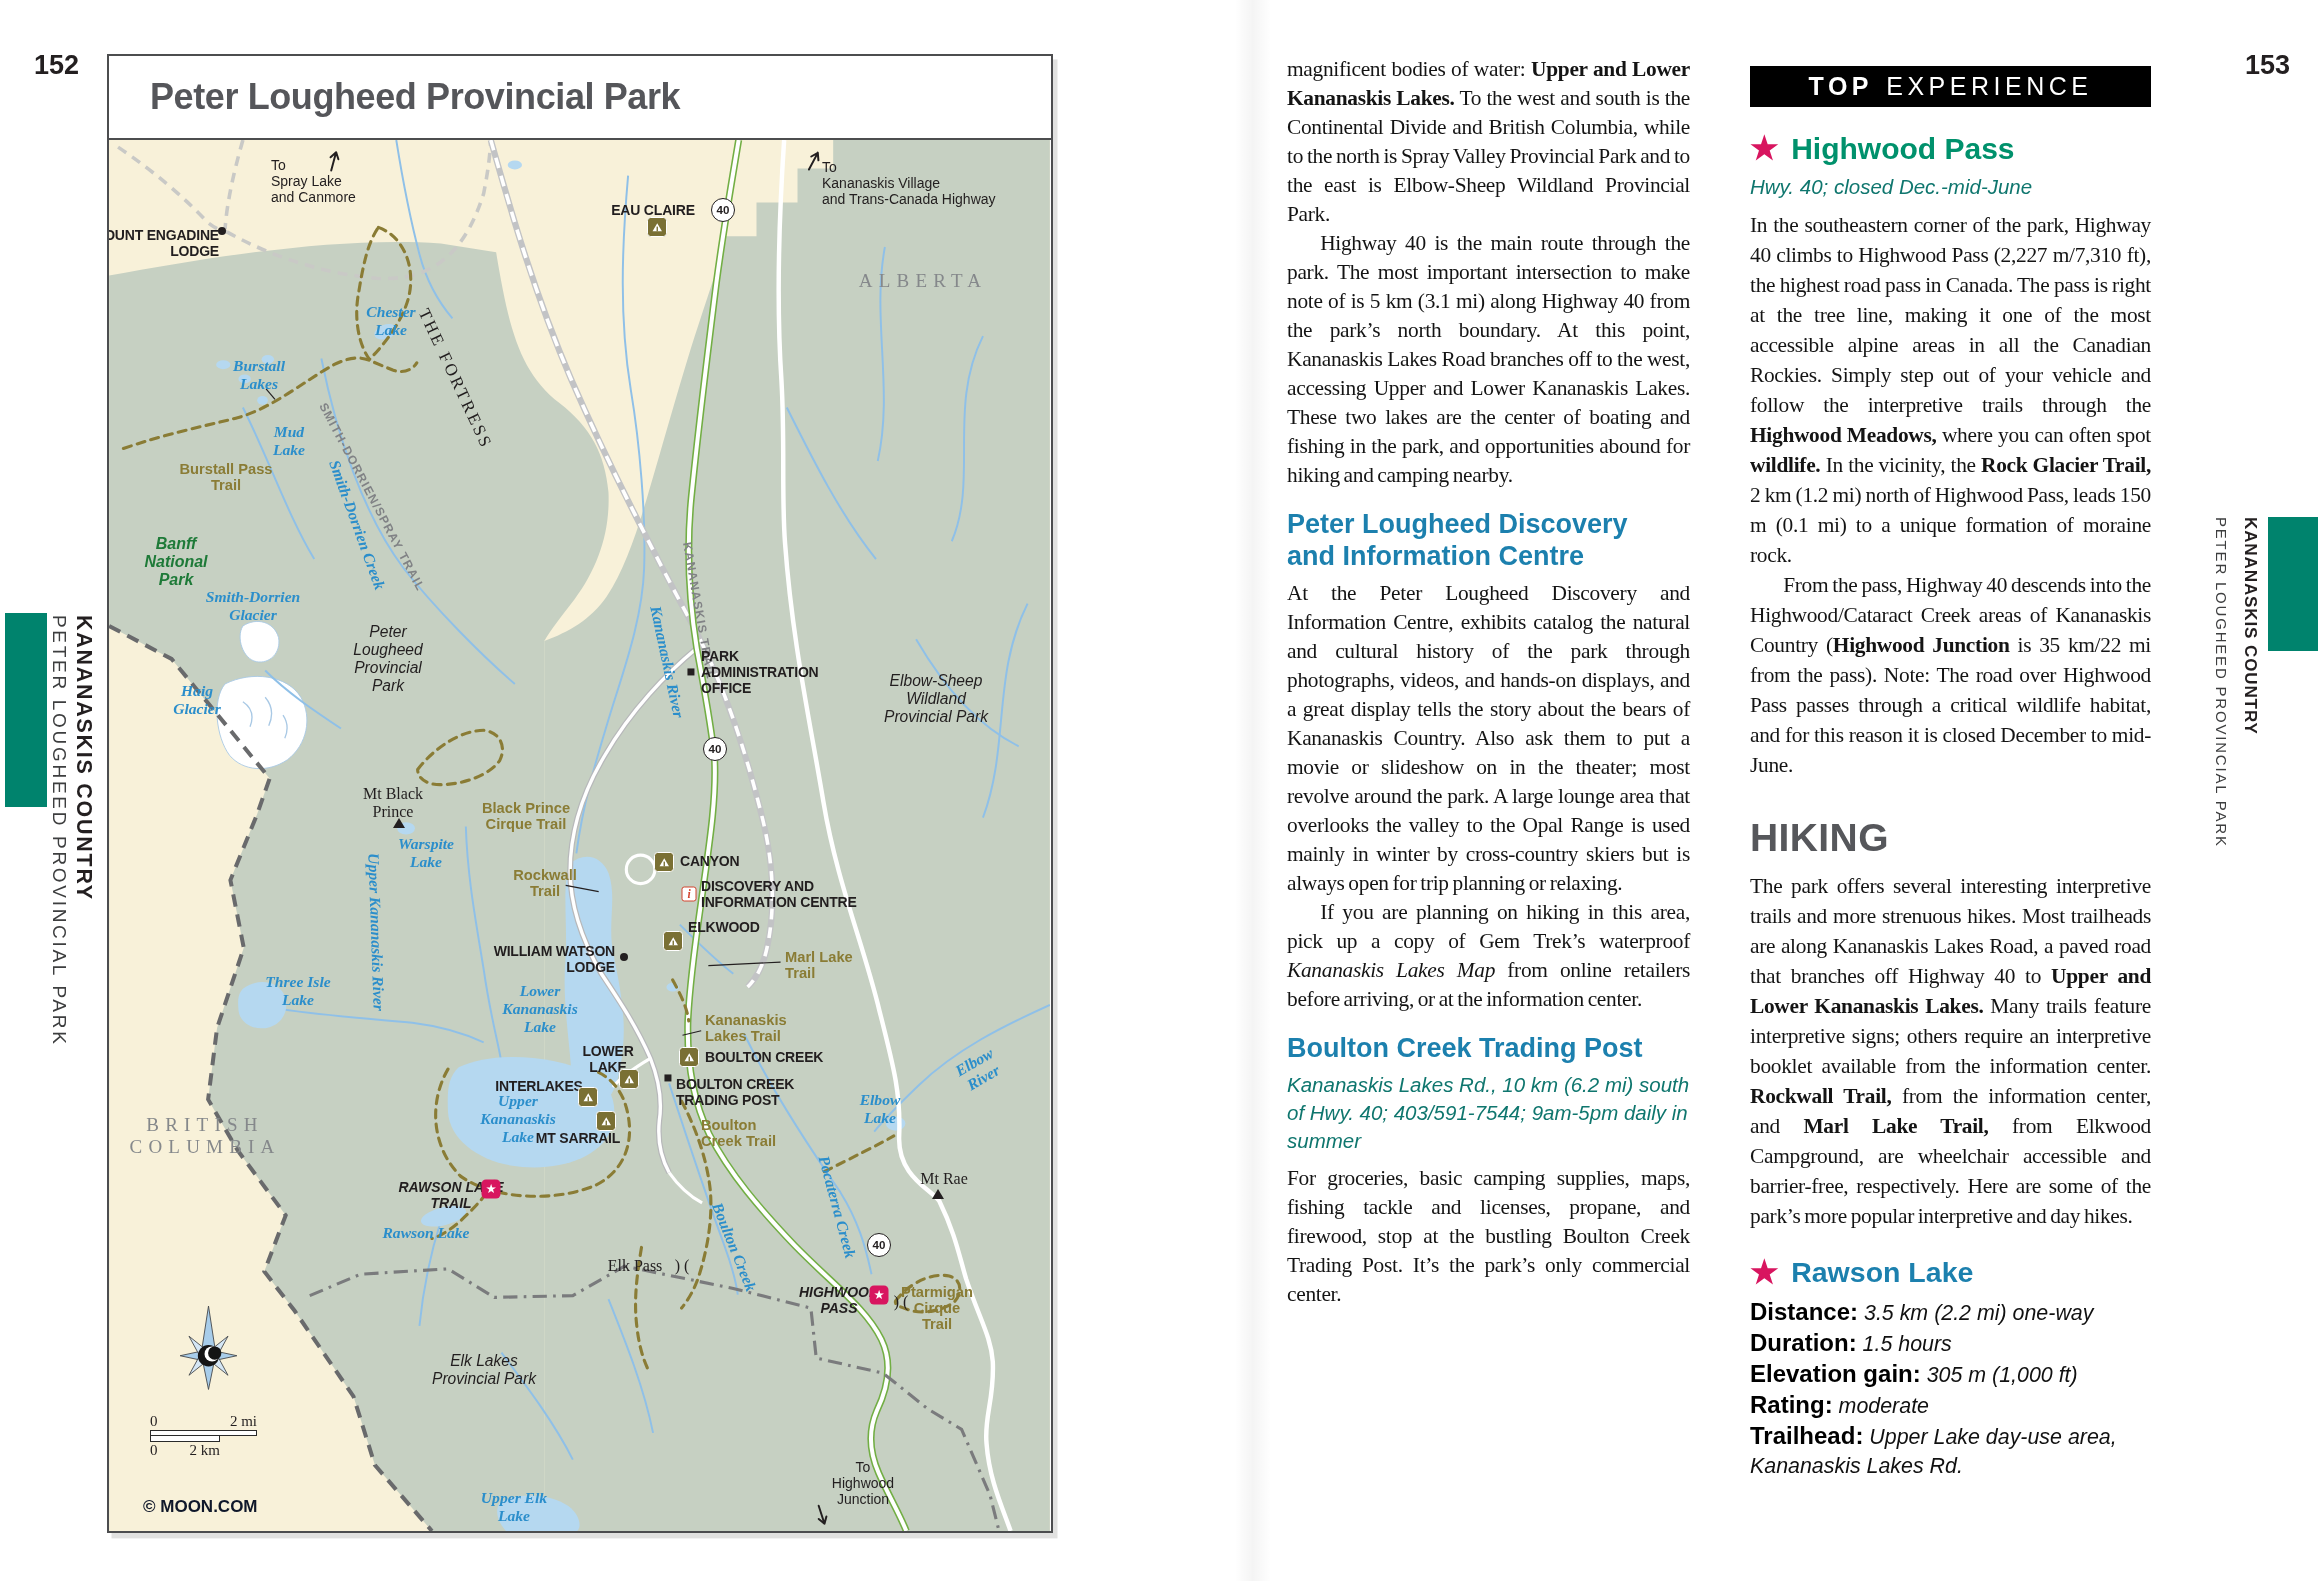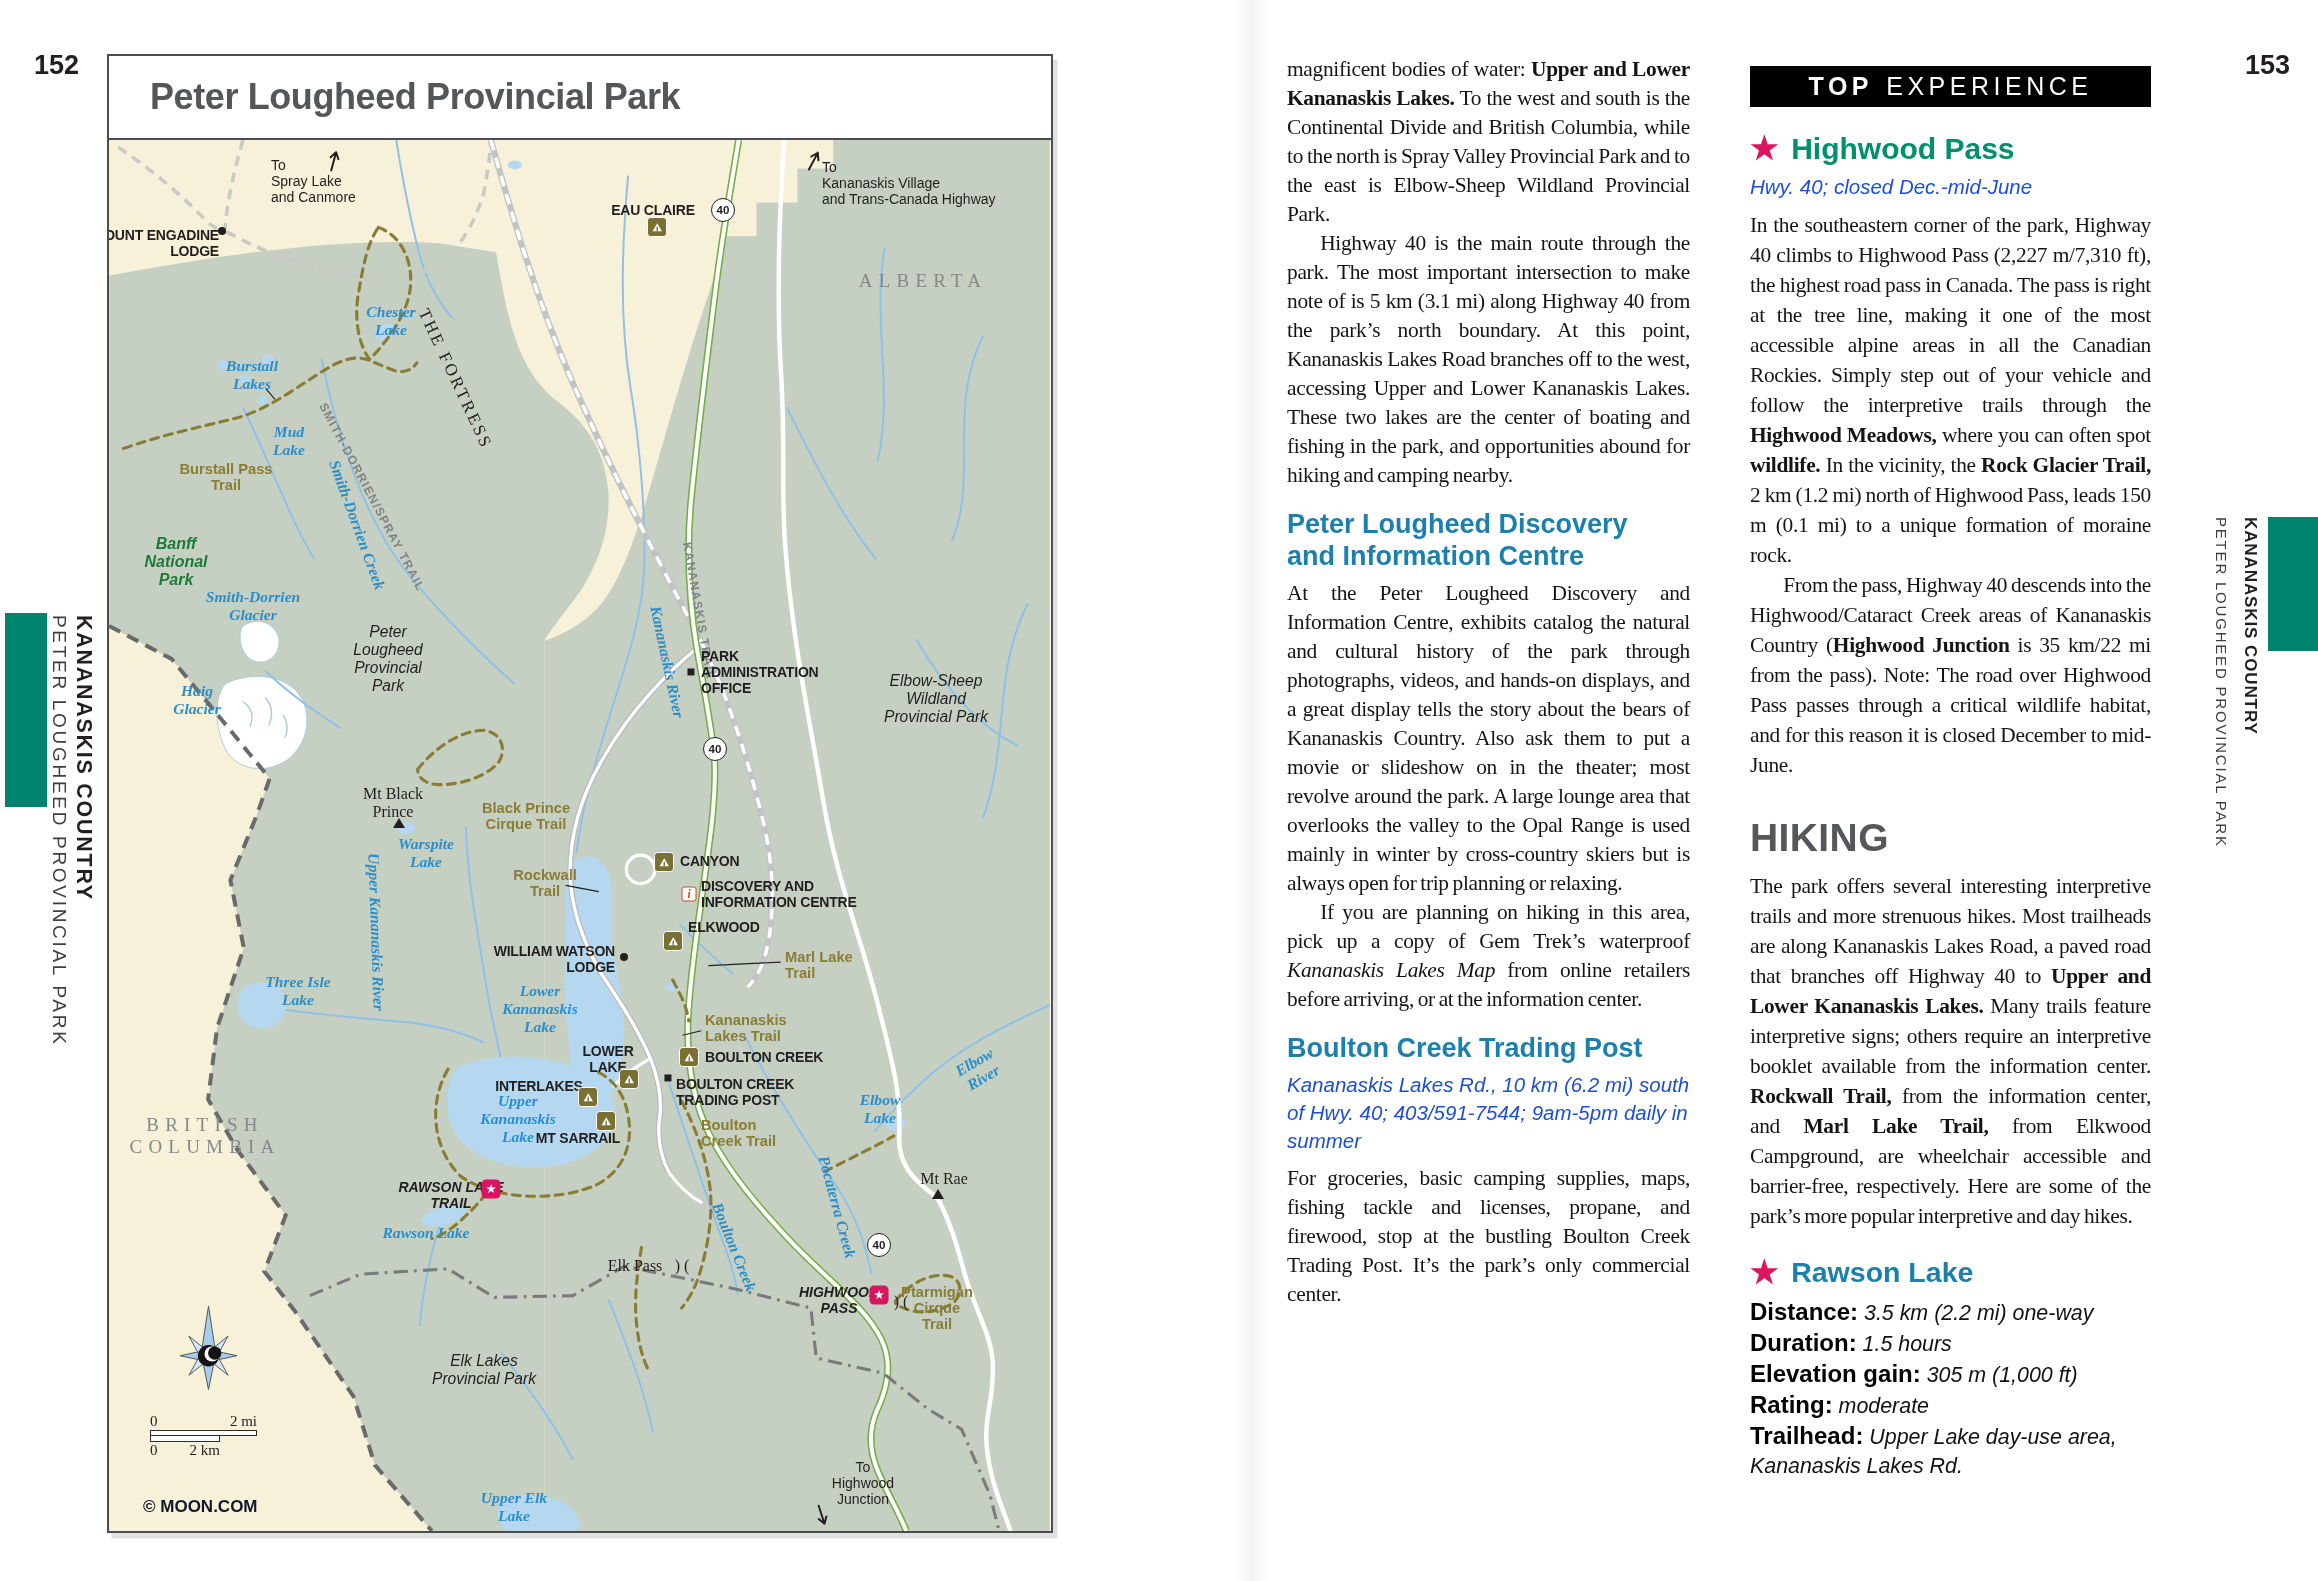--- a/index.html
+++ b/index.html
@@ -75,21 +75,21 @@
     letter-spacing:-0.3px;word-spacing:-1.3px;color:#141414;hyphens:auto;}
   #col1{left:1287px;top:55px;width:403px;}
   #col2{left:1750px;top:52px;width:401px;font-size:21.4px;line-height:30px;}
   .p-body{margin:0;}
   .p-body.ind{text-indent:1.55em;}
   .h-blue{font:bold 27px/32px "Liberation Sans",sans-serif;color:#1c80ae;text-align:left;
     margin:18px 0 7.1px;letter-spacing:0;word-spacing:0;}
   .h-gray{font:bold 39px/43px "Liberation Sans",sans-serif;color:#56575b;text-align:left;
     margin:0 0 12.5px;letter-spacing:0.4px;word-spacing:0;}
   .h-gray.spaced{margin-top:36px;}
-  .detail{font:italic 20.5px/28px "Liberation Sans",sans-serif;color:#1d4ed8;text-align:left;
+  .detail{font:italic 20.5px/28px "Liberation Sans",sans-serif;color:#0f766e;text-align:left;
     margin:0 0 9px;letter-spacing:0;word-spacing:0;}
   .banner{height:41px;background:#000000;color:#fff;text-align:center;
     font:25px/41px "Liberation Sans",sans-serif;letter-spacing:4.5px;margin:14.3px 0 23px;word-spacing:1.8px;}
   .banner b{font-weight:bold;}
   .h-star{display:flex;align-items:center;gap:12.5px;text-align:left;margin:9px 0 5.4px;
     font:bold 30px/37px "Liberation Sans",sans-serif;letter-spacing:0;word-spacing:0;}
   .h-star.spaced{margin-top:23px;}
   .h-star .star{color:#d8155f;font-size:32px;}
   .h-star.teal .ht{color:#00916c;}
   .h-star.blue .ht{color:#1c80ae;font-size:28.5px;}
@@ -241,21 +241,21 @@
 and Canmore</div>
         <div class="ml ml-sans aleft" style="left: 713px; top: 43px;">To
 Kananaskis Village
 and Trans-Canada Highway</div>
         <div class="ml ml-black aright" style="left: 110px; top: 103px;">MOUNT ENGADINE
 LODGE</div>
         <div class="ml ml-black" style="left: 544px; top: 70px;">EAU CLAIRE</div>
         <div class="ml ml-blue" style="left: 282px; top: 181px;">Chester
 Lake</div>
         <div class="ml ml-serifcaps" style="left: 346px; top: 239px; transform: translate(-50%, -50%) rotate(65deg);">THE FORTRESS</div>
-        <div class="ml ml-blue" style="left: 143px; top: 235px; text-align: center;">Burstall
+        <div class="ml ml-blue" style="left: 150px; top: 235px; text-align: center;">Burstall
 Lakes</div>
         <div class="ml ml-blue" style="left: 180px; top: 301px;">Mud
 Lake</div>
         <div class="ml ml-grayroad" style="left: 263px; top: 357px; transform: translate(-50%, -50%) rotate(62deg);">SMITH-DORRIEN/SPRAY TRAIL</div>
         <div class="ml ml-olive" style="left: 117px; top: 337px;">Burstall Pass
 Trail</div>
         <div class="ml ml-blue" style="left: 248px; top: 385px; transform: translate(-50%, -50%) rotate(70deg);">Smith-Dorrien Creek</div>
         <div class="ml ml-green" style="left: 67px; top: 422px;">Banff
 National
 Park</div>

